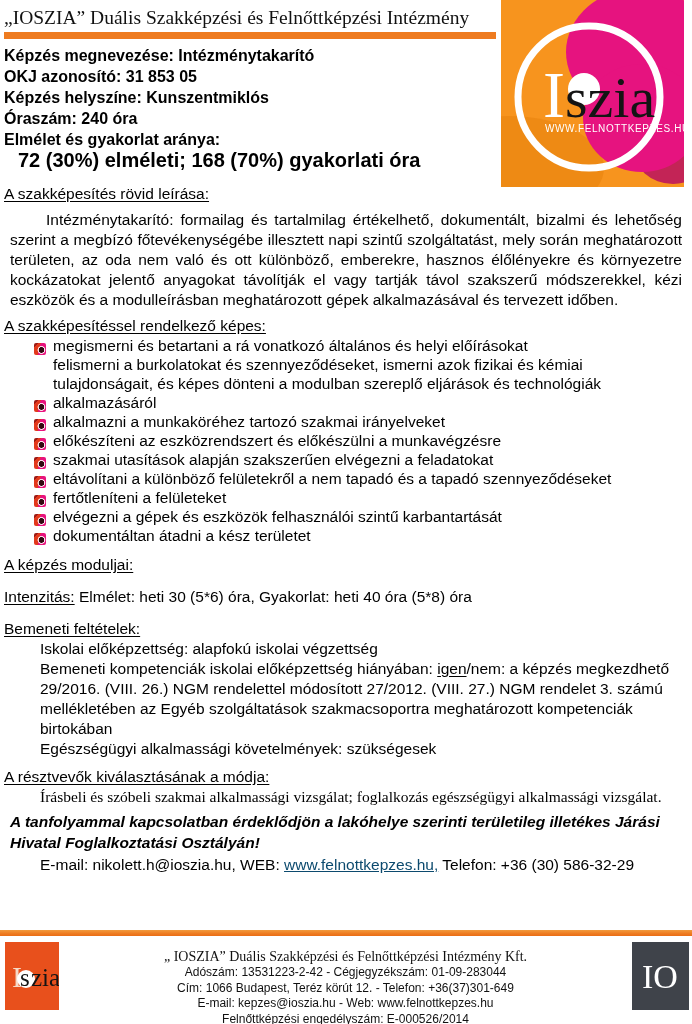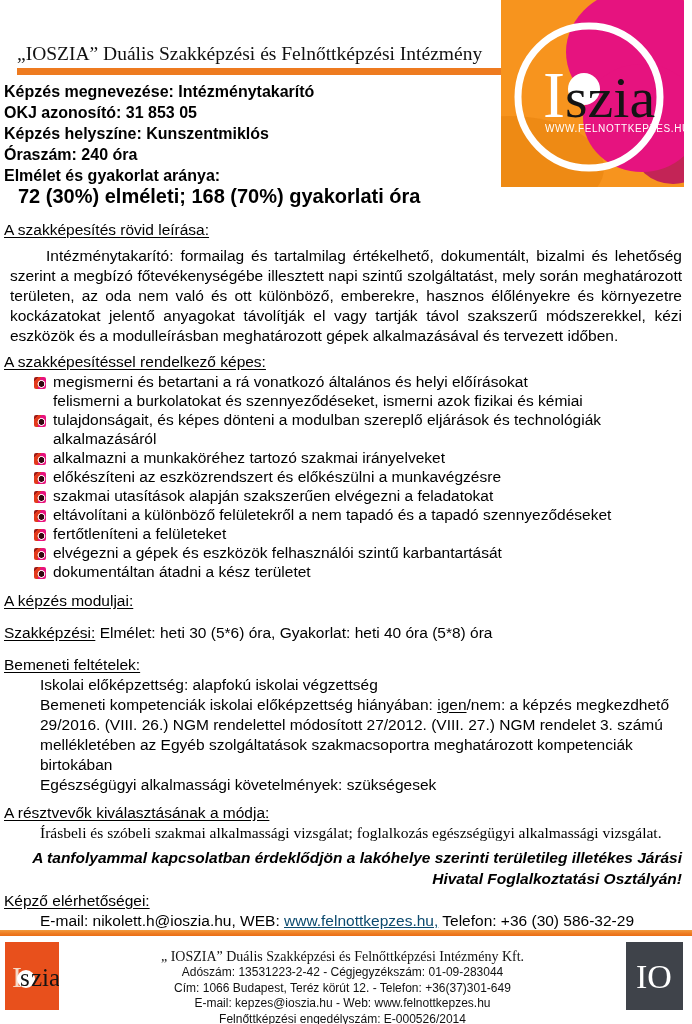--- a/index.html
+++ b/index.html
@@ -3,61 +3,61 @@
 <meta charset="utf-8">
 <style>
   html,body{margin:0;padding:0;}
   body{
     width:692px;height:1024px;position:relative;overflow:hidden;
     background:#fff;color:#000;
     font-family:"Liberation Sans",sans-serif;
     font-size:15.5px;line-height:20px;
   }
   
-  .header{position:relative;padding:6px 4px 0 17px;margin-top:36px;}
+  .header{position:relative;padding:6px 4px 0 4px;}
   .org-title{font-family:"Liberation Serif",serif;font-size:19.5px;line-height:23px;color:#111;}
   .title-rule{height:7px;width:492px;background:#EE7B20;margin-top:3px;}
   .main-logo{position:absolute;top:0;right:8px;width:183px;height:187px;}
   
   .course{margin:6px 0 0 4px;font-weight:bold;font-size:16px;line-height:21px;width:480px;}
   .course-line{white-space:nowrap;}
   .course-ratio{margin-left:14px;font-weight:bold;font-size:20px;line-height:21px;}
   
   main{padding:0 4px 0 4px;}
   .sec-heading{font-size:15.5px;line-height:20px;}
   .u{text-decoration:underline;text-underline-offset:2px;}
   .desc{margin-top:13px;}
   .desc p{margin:6px;text-align:justify;text-indent:36px;}
   .caps{margin-top:5px;}
   .cap-list{margin:0;padding:0;list-style:none;line-height:19px;}
-  .cap-list li{display:flex;align-items:center;margin-left:30px;padding-right:2px;}
+  .cap-list li{display:flex;align-items:flex-end;margin-left:30px;padding-right:2px;}
   .bullet-icon{
     flex:0 0 12px;height:12px;margin:3px 7px 0 0;border-radius:2px;
     background:
       radial-gradient(circle at 62% 58%, #30080f 0 2.6px, rgba(255,255,255,.85) 3px 3.6px, transparent 4.2px),
       linear-gradient(135deg, #9c1a14 0 3px, transparent 3.5px),
       linear-gradient(105deg, #e2391c 45%, #e8127c 45%);
   }
   .modules{margin-top:10px;}
   .indent{margin-left:36px;}
   .intensity{margin-top:12px;}
   .entry{margin-top:12px;}
   .entry-block{margin-left:36px;}
   .selection{margin-top:8px;}
   .selection p{margin:0;text-indent:36px;font-family:Liberation Serif, serif;}
-  .notice{margin-top:4px;font-weight:bold;font-style:italic;text-align:right;line-height:21px;padding:0 6px;}
+  .notice{margin-top:4px;font-weight:bold;font-style:italic;text-align:left;line-height:21px;padding:0 6px;}
   .contact{margin-top:2px;}
   .contact-line{margin-left:36px;}
   .link{text-decoration:underline;color:#0c4a6e;cursor:pointer;}
   
   .footer-bar{position:absolute;left:0;top:930px;width:692px;height:6px;
     background:linear-gradient(180deg,#f19a3e 0%,#ee7b20 60%,#e96d16 100%);}
   .footer{position:absolute;left:0;top:942px;width:692px;display:flex;align-items:flex-start;}
   .footer-left-logo{margin-left:5px;flex:0 0 auto;}
-  .footer-right-logo{margin-right:9px;flex:0 0 auto;}
+  .footer-right-logo{margin-right:3px;flex:0 0 auto;}
   .footer-center{flex:1;text-align:center;padding-top:6px;}
   .footer-company{font-family:"Liberation Serif",serif;font-size:14px;line-height:17px;color:#111;}
   .footer-line{font-size:12px;line-height:15.5px;color:#111;}
 </style>
 </head>
 <body>
 
 <div class="header">
   <div class="org-title">„IOSZIA” Duális Szakképzési és Felnőttképzési Intézmény</div>
   <div class="title-rule"></div>
@@ -144,39 +144,38 @@
           <span>dokumentáltan átadni a kész területet</span>
         </li>
       </ul>
   </section>
 
   <section class="modules">
     <div class="sec-heading"><span class="u">A képzés moduljai:</span></div>
   </section>
 
   <div class="intensity">
-    <span class="u">Szakképzési:</span><span> Elmélet: heti 30 (5*6) óra, Gyakorlat: heti 40 óra (5*8) óra</span>
+    <span class="u">Intenzitás:</span><span> Elmélet: heti 30 (5*6) óra, Gyakorlat: heti 40 óra (5*8) óra</span>
   </div>
 
   <section class="entry">
     <div class="sec-heading"><span class="u">Bemeneti feltételek:</span></div>
     <div class="entry-block">Iskolai előképzettség: alapfokú iskolai végzettség</div>
     <div class="entry-block"><span>Bemeneti kompetenciák iskolai előképzettség hiányában: </span><span class="u">igen</span><span>/nem: a képzés megkezdhető 29/2016. (VIII. 26.) NGM rendelettel módosított 27/2012. (VIII. 27.) NGM rendelet 3. számú mellékletében az Egyéb szolgáltatások szakmacsoportra meghatározott kompetenciák birtokában</span></div>
     <div class="entry-block">Egészségügyi alkalmassági követelmények: szükségesek</div>
   </section>
 
   <section class="selection">
     <div class="sec-heading"><span class="u">A résztvevők kiválasztásának a módja:</span></div>
     <p>Írásbeli és szóbeli szakmai alkalmassági vizsgálat; foglalkozás egészségügyi alkalmassági vizsgálat.</p>
   </section>
 
   <div class="notice">A tanfolyammal kapcsolatban érdeklődjön a lakóhelye szerinti területileg illetékes Járási Hivatal Foglalkoztatási Osztályán!</div>
 
   <section class="contact">
-    <div class="sec-heading"><span class="u">Képző elérhetőségei:</span></div>
     <div class="contact-line"><span>E-mail: nikolett.h@ioszia.hu, WEB: </span><span class="link">www.felnottkepzes.hu,</span><span> Telefon: +36 (30) 586-32-29</span></div>
   </section>
 
 </main>
 
 <div class="footer-bar"></div>
 <div class="footer">
   <div class="footer-left-logo">
     <svg width="54" height="68" viewBox="0 0 54 68">
       <rect width="54" height="68" fill="#E8501C"></rect>

